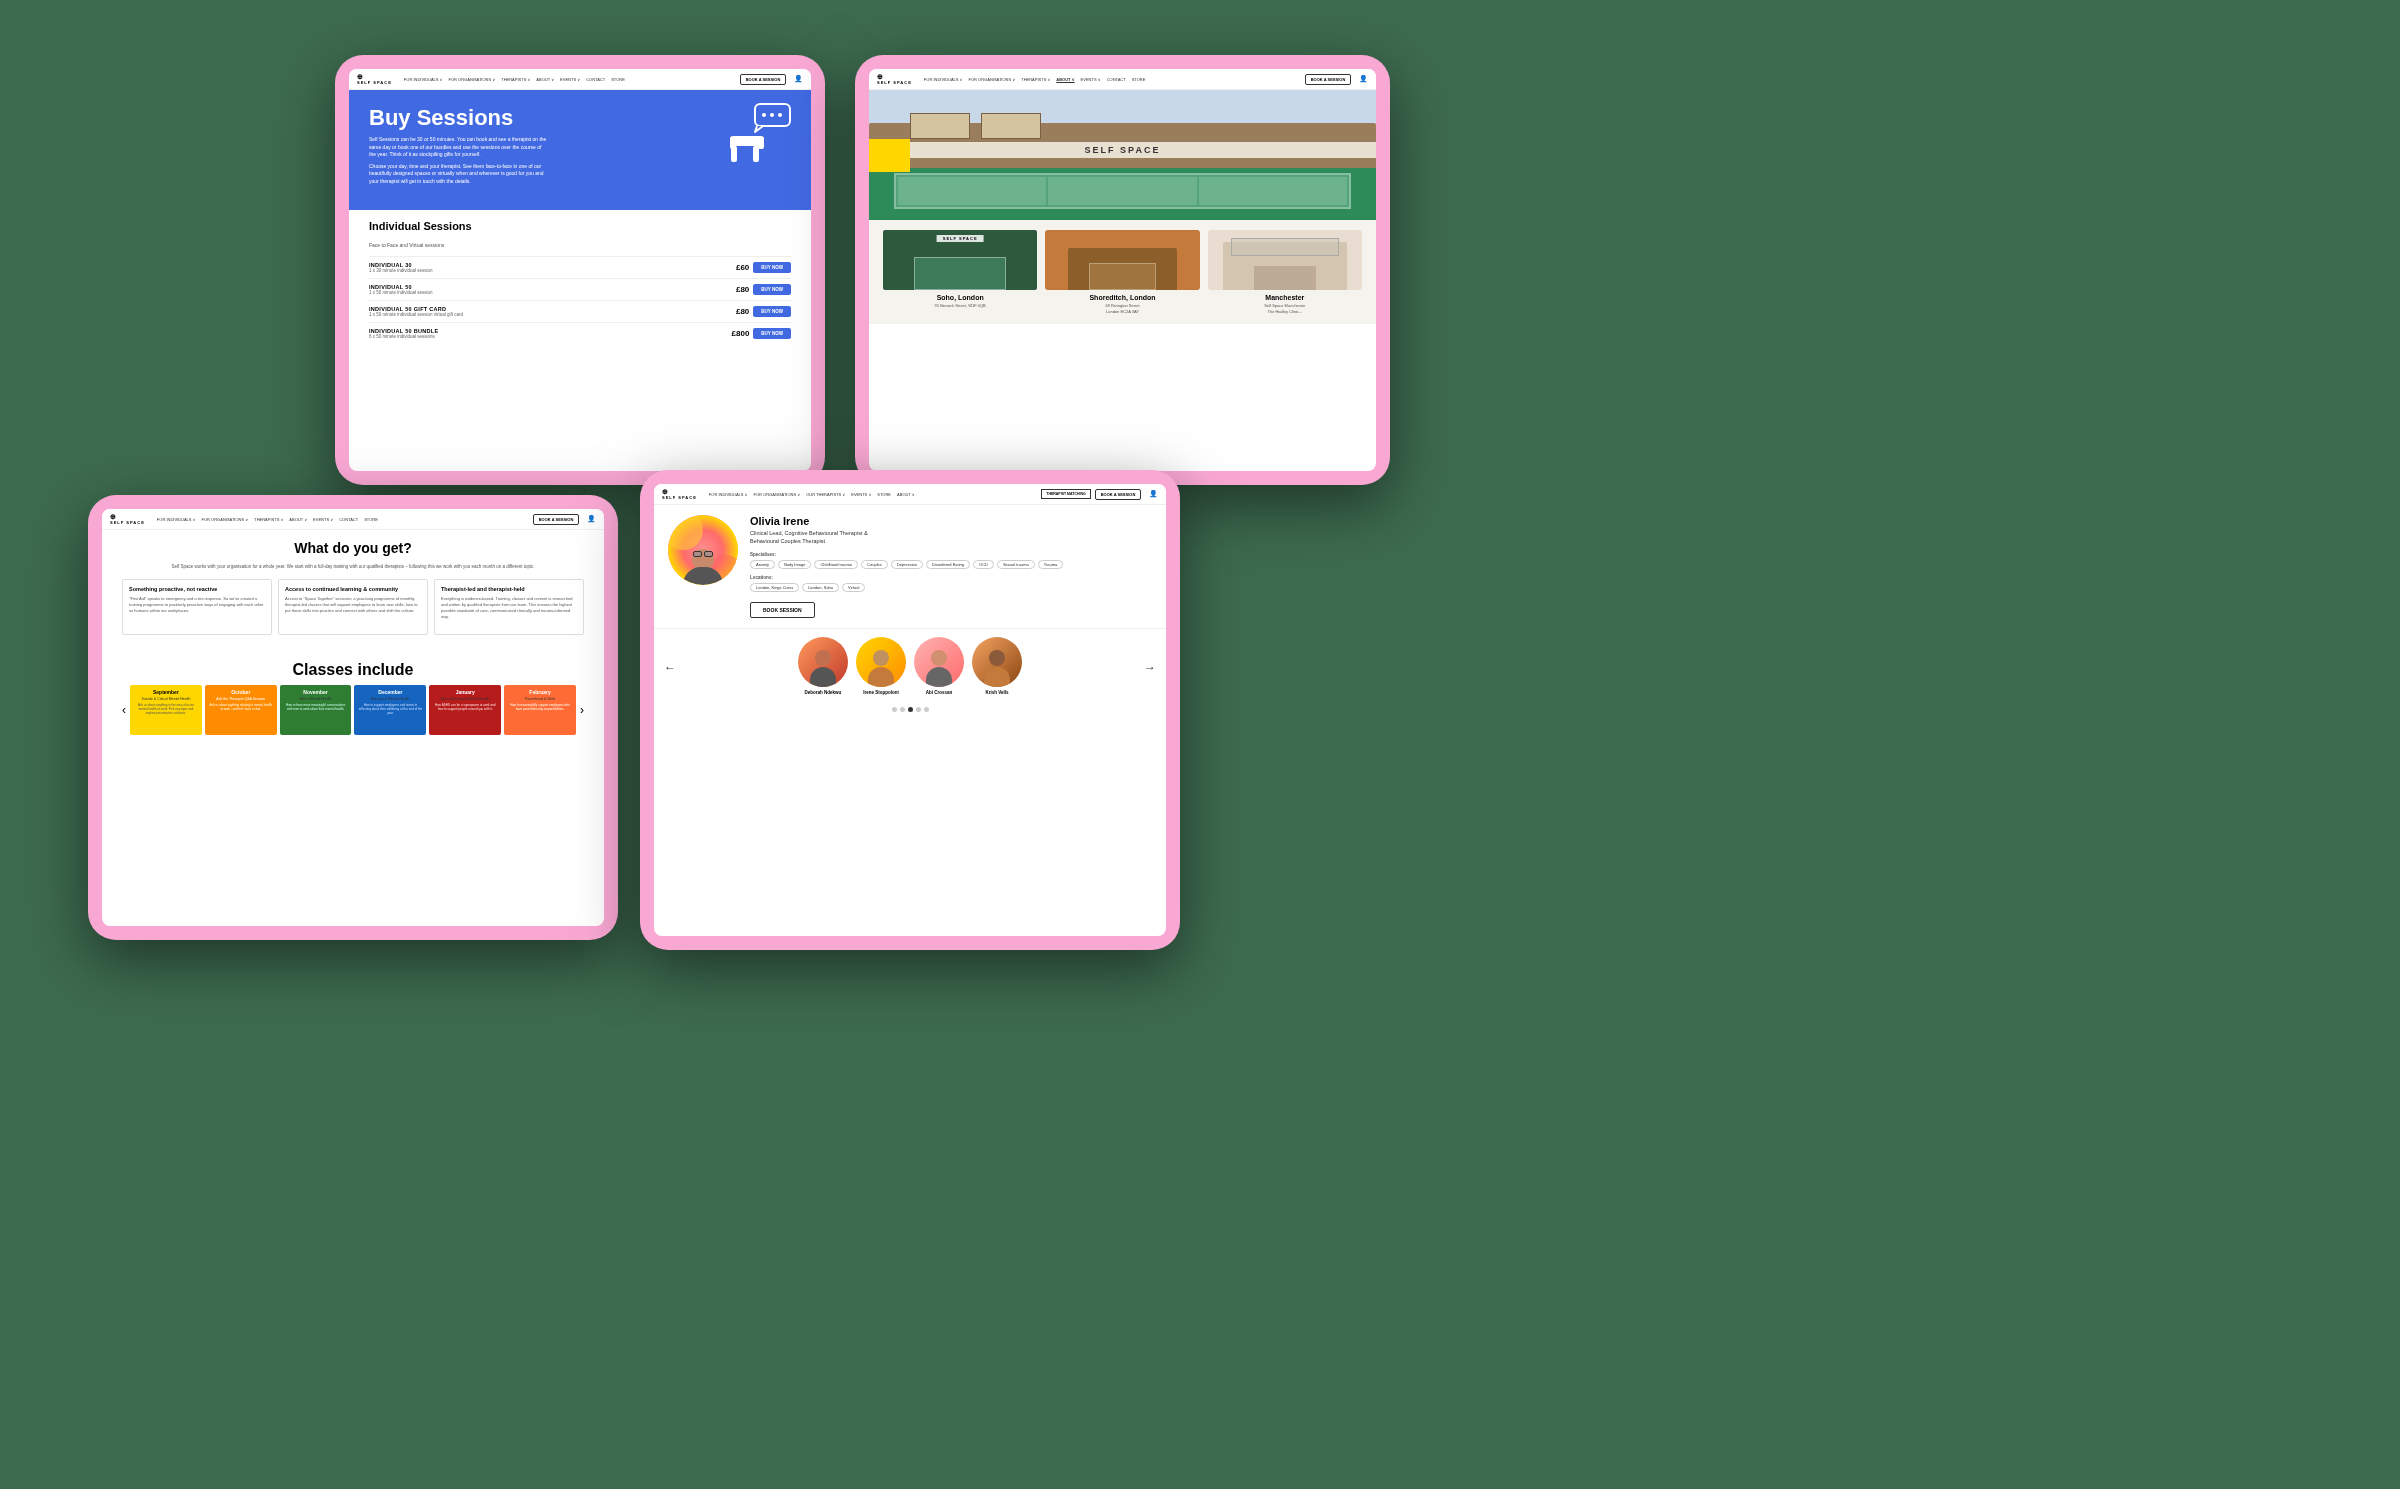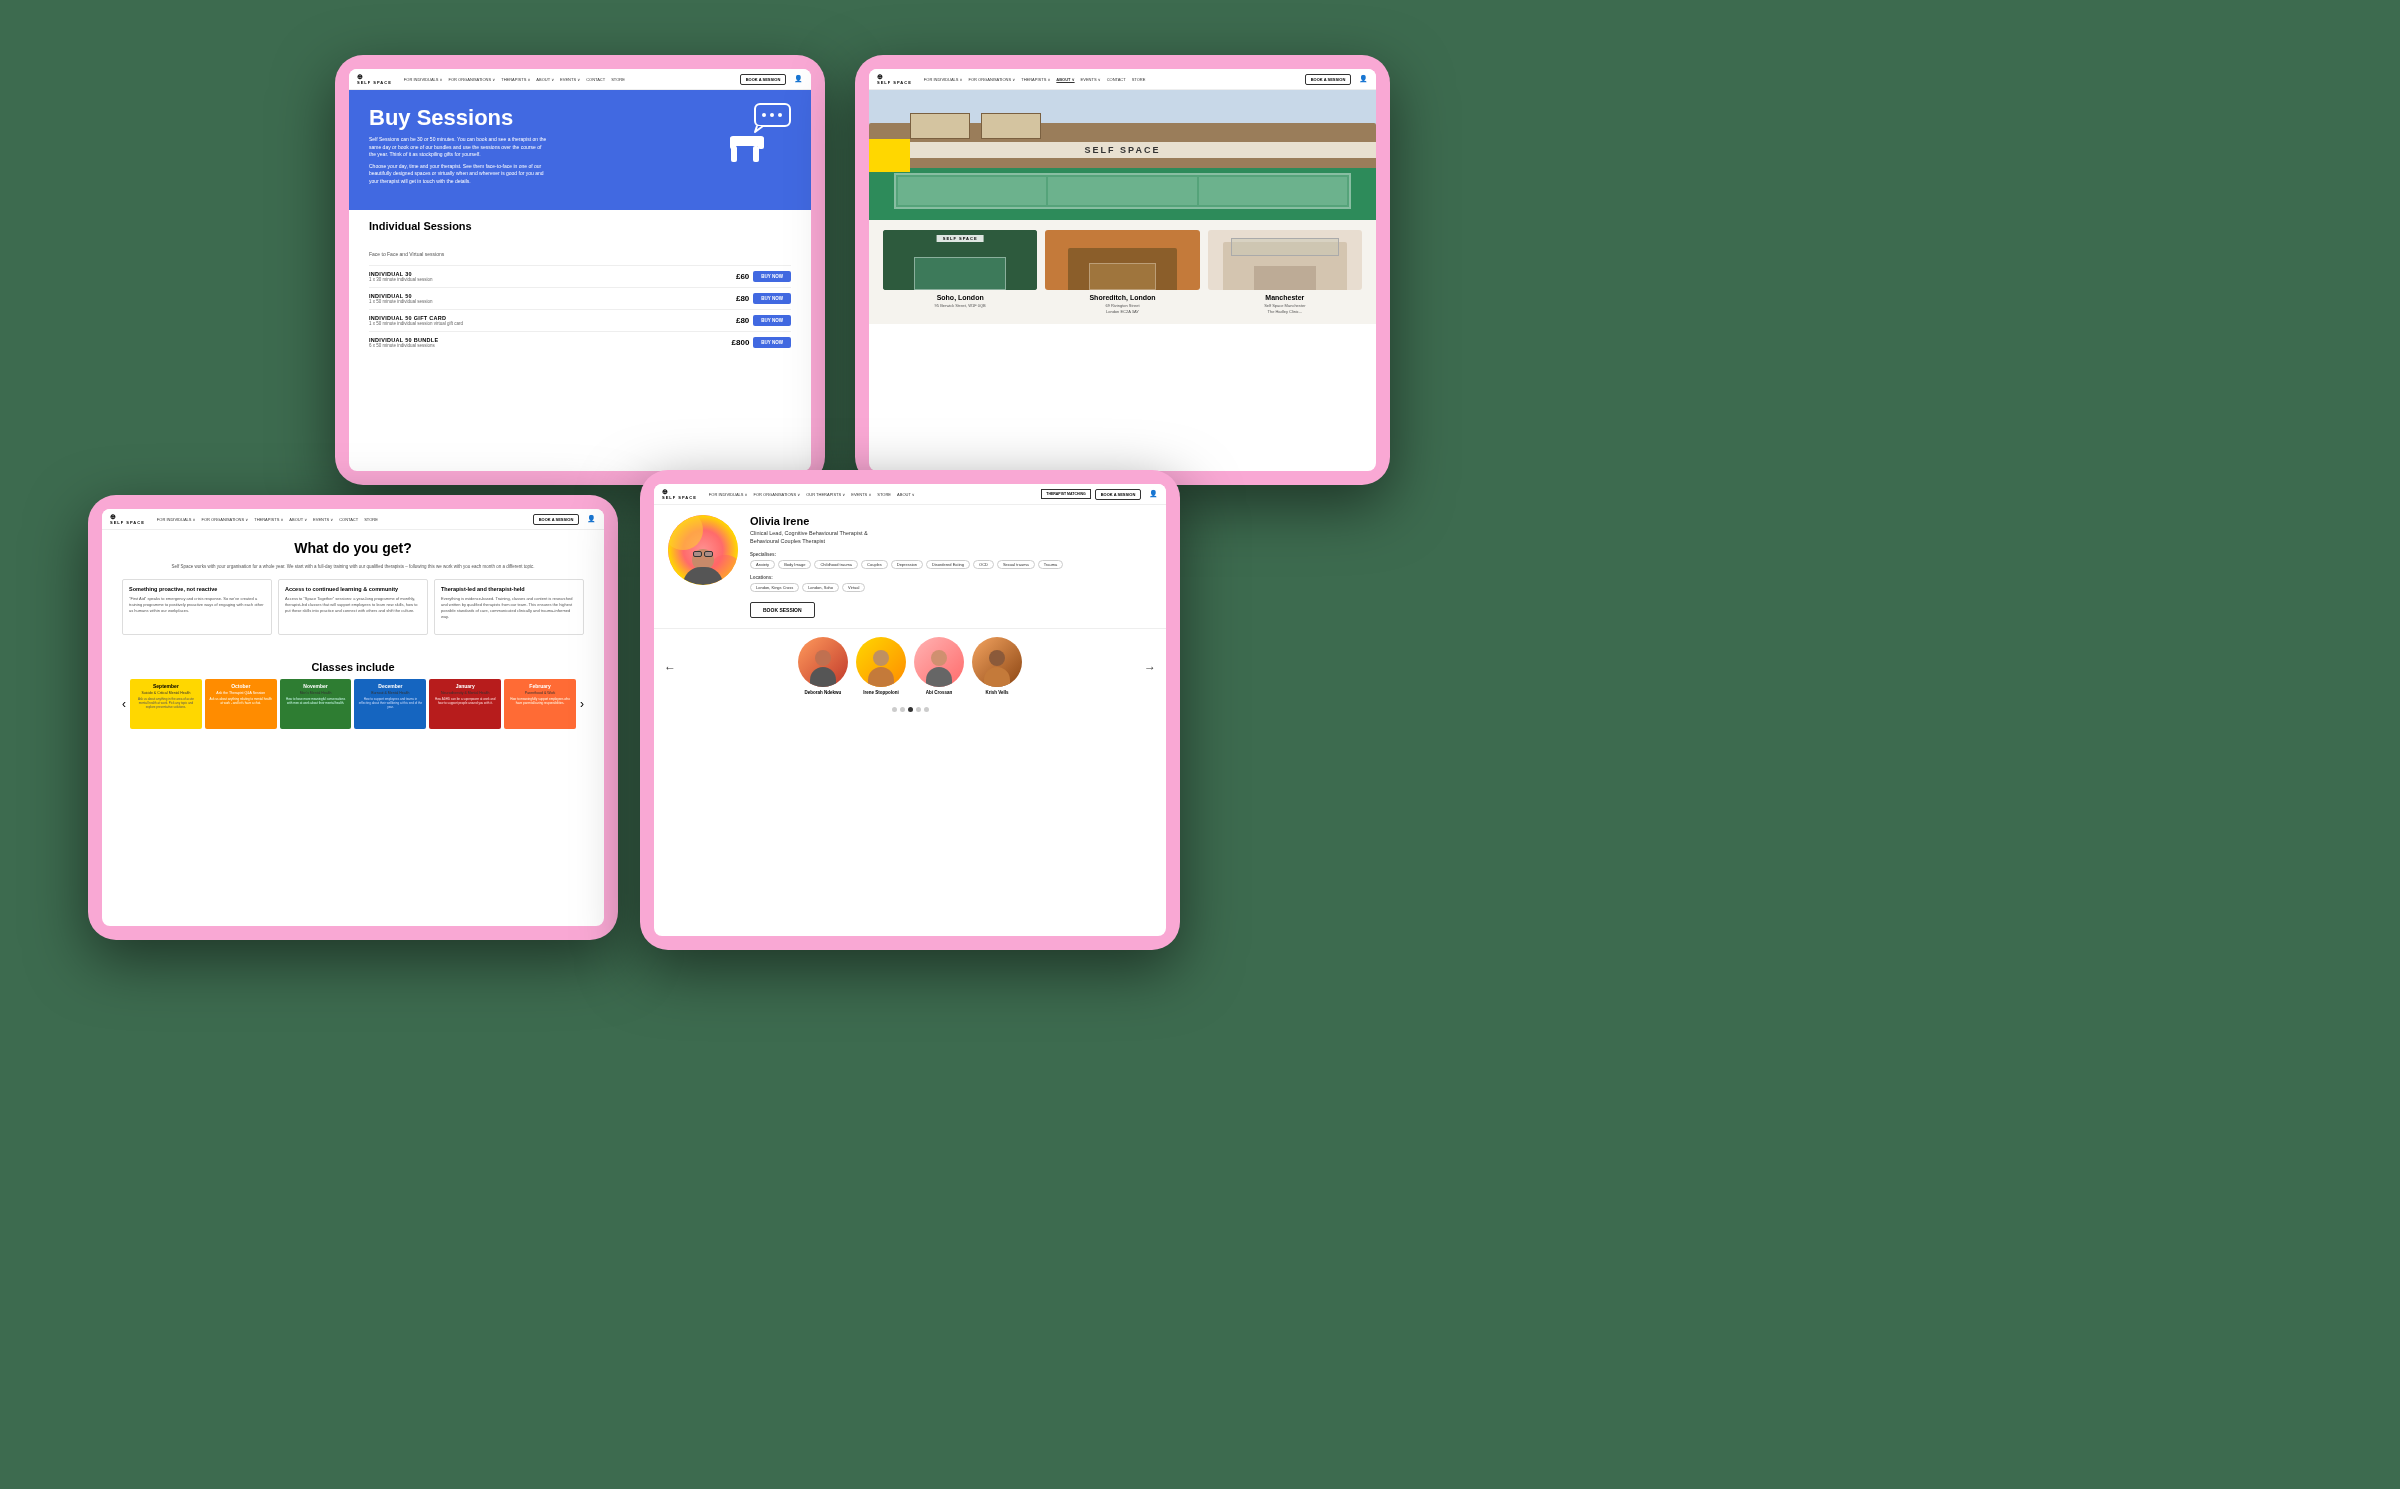--- a/index.html
+++ b/index.html
@@ -137,21 +137,21 @@
       max-width: 180px;
     }
 
     .sessions-table {
       padding: 10px 20px;
       background: #fff;
     }
     .sessions-title {
       font-size: 11px;
       font-weight: 700;
-      margin-bottom: 19px;
+      margin-bottom: 10px;
     }
     .sessions-subtitle {
       font-size: 5px;
       color: #555;
       margin-bottom: 8px;
     }
     .session-row {
       display: flex;
       align-items: center;
       border-top: 1px solid #eee;
@@ -238,21 +238,21 @@
     .feature-card p {
       font-size: 4px;
       color: #555;
       line-height: 1.5;
     }
     .classes-section {
       text-align: center;
       padding: 6px 20px;
     }
     .classes-section h2 {
-      font-size: 11px;
+      font-size: 16px;
       font-weight: 800;
       margin-bottom: 6px;
     }
     .months-row {
       display: flex;
       gap: 3px;
       align-items: flex-start;
     }
     .month-card {
       flex: 1;

